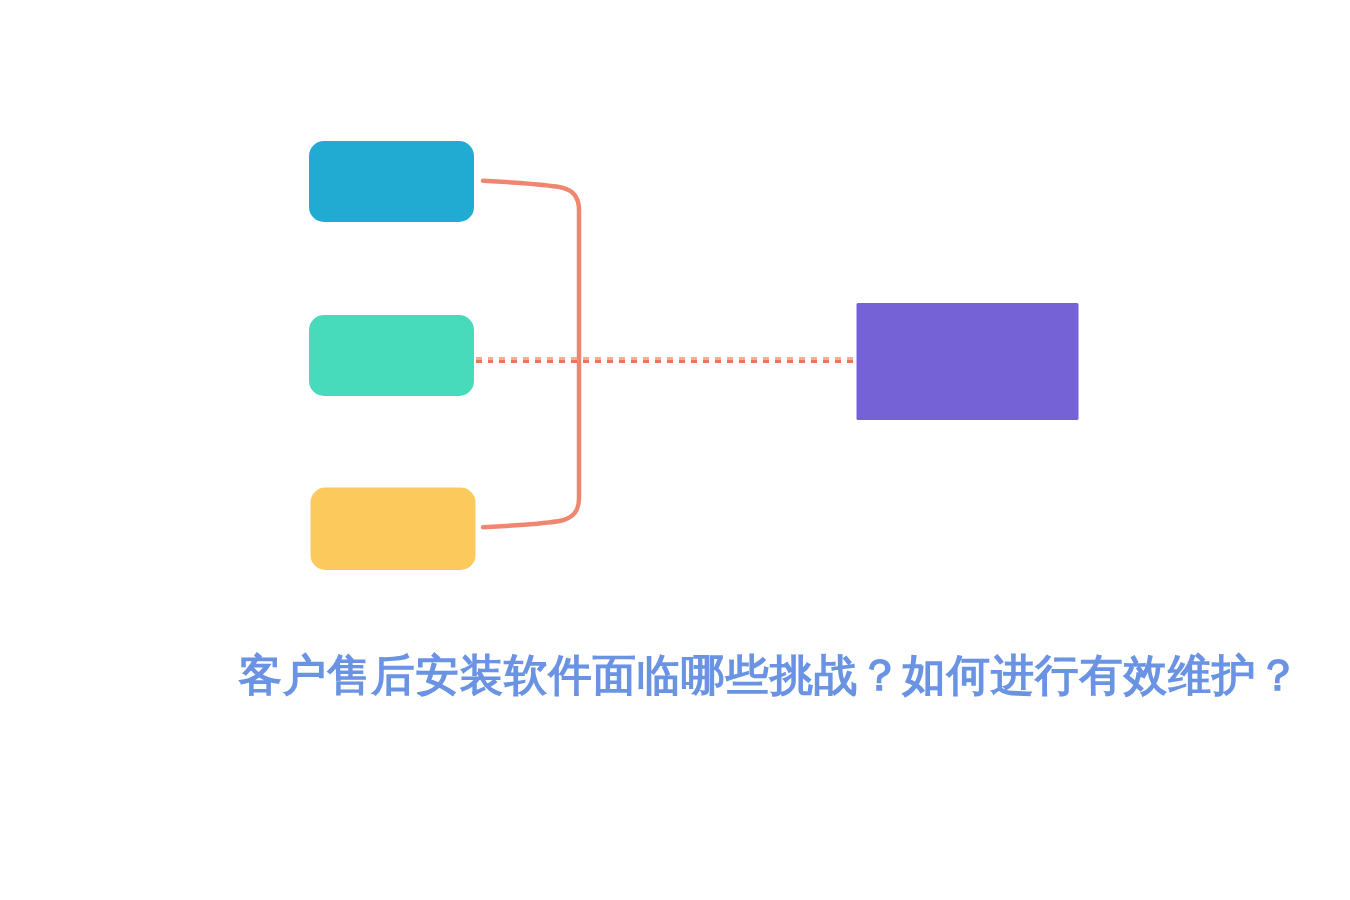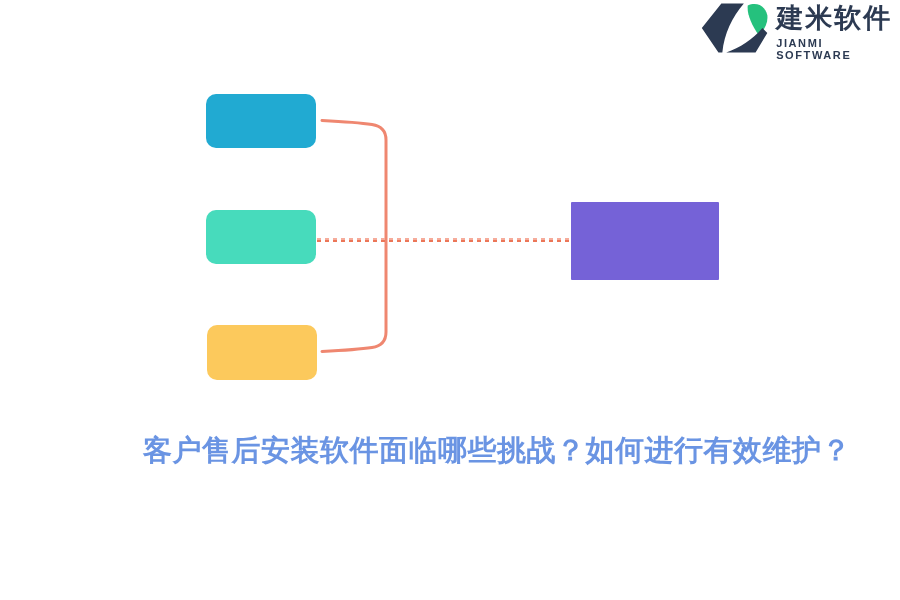--- a/index.html
+++ b/index.html
@@ -76,41 +76,28 @@
     position: absolute;
     left: 143px;
     top: 431px;
     width: 740px;
     font-family: "Liberation Serif", "DejaVu Serif", serif;
     font-size: 29px;
     font-weight: 700;
     letter-spacing: 0.5px;
     color: #6A94E3;
     white-space: nowrap;
+    text-align: center;
   }
 </style>
 </head>
 <body>
 
 <div class="canvas">
 
-  <div class="logo">
-    <svg class="logo-icon" viewBox="0 0 80 56" aria-hidden="true">
-
-      <path d="M8,28 L28,3 L51,3 C39,17 31,34 29,53 L25,53 Z" style="fill: rgb(44, 58, 82);"></path>
-
-      <path d="M55,5 C64,1 73,5 75,15 C76,23 72,30 66,35 C59,25 54,14 55,5 Z" style="fill: rgb(37, 193, 125);"></path>
-
-      <path d="M33,53 C47,48 60,40 70,28 L75,33 L63,53 Z" style="fill: rgb(44, 58, 82);"></path>
-    </svg>
-    <div class="logo-text">
-      <div class="brand-cn" style="color: rgb(44, 58, 82);">建米软件</div>
-      <div class="brand-en" style="color: rgb(44, 58, 82);">JIANMI SOFTWARE</div>
-    </div>
-  </div>
 
   <svg class="bracket-svg" viewBox="0 0 900 600" aria-hidden="true">
     <path d="M322,120.5 C342,121.5 362,123 372,124.5 C382,126 386,131 386,140
              L386,332 C386,341 382,346 372,347.5 C362,349 342,350.5 322,351.5" fill="none" stroke-width="3" stroke-linecap="round" style="stroke: rgb(239, 135, 112);"></path>
   </svg>
 
   <div class="dashed-link"></div>
 
   <div class="node node-top" style="background: rgb(33, 170, 210);"></div>
   <div class="node node-middle" style="background: rgb(71, 219, 188);"></div>

